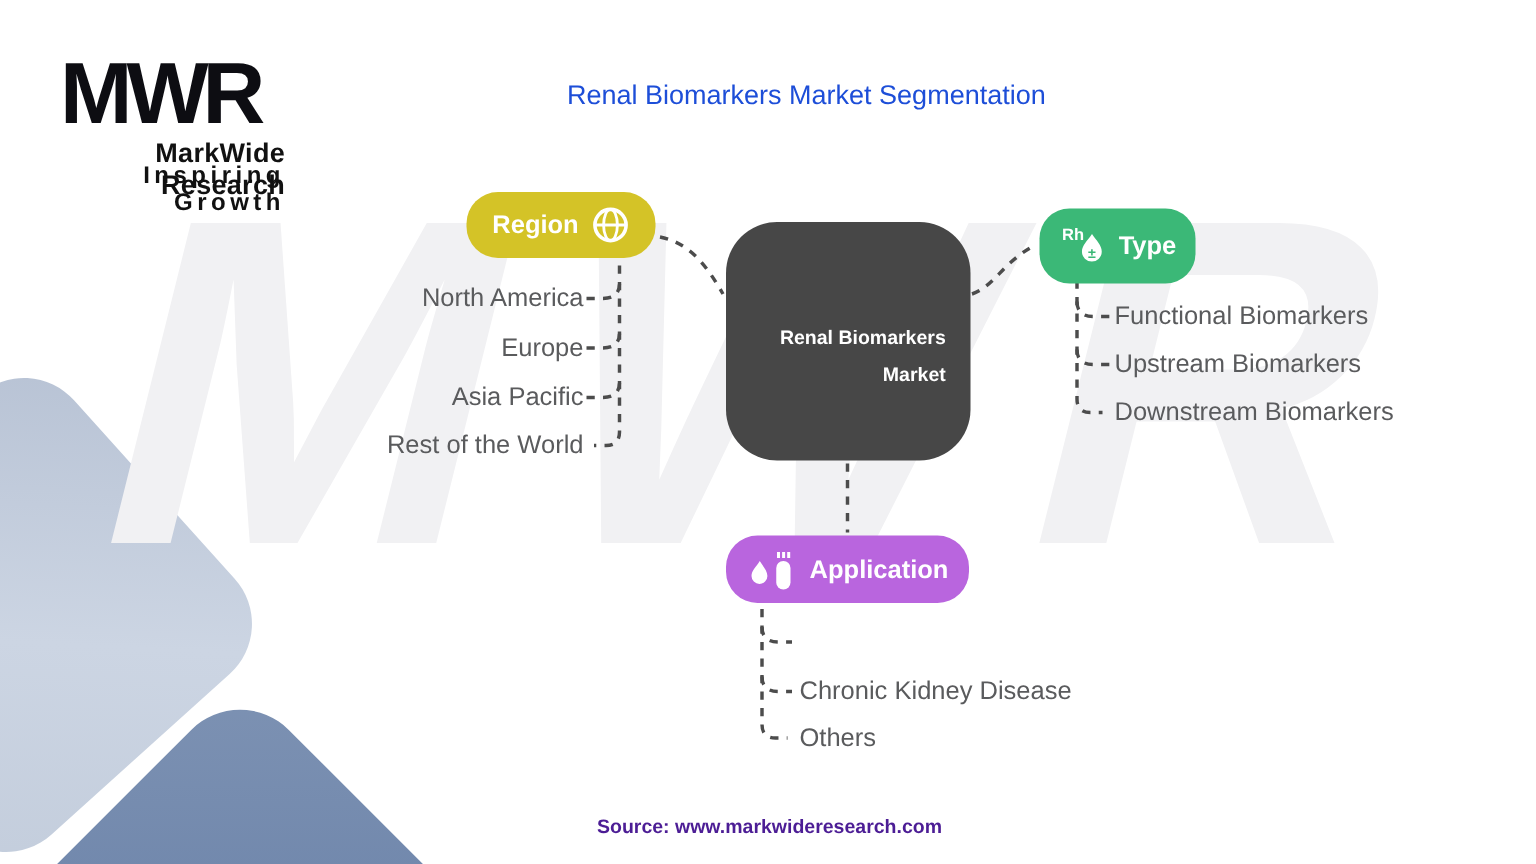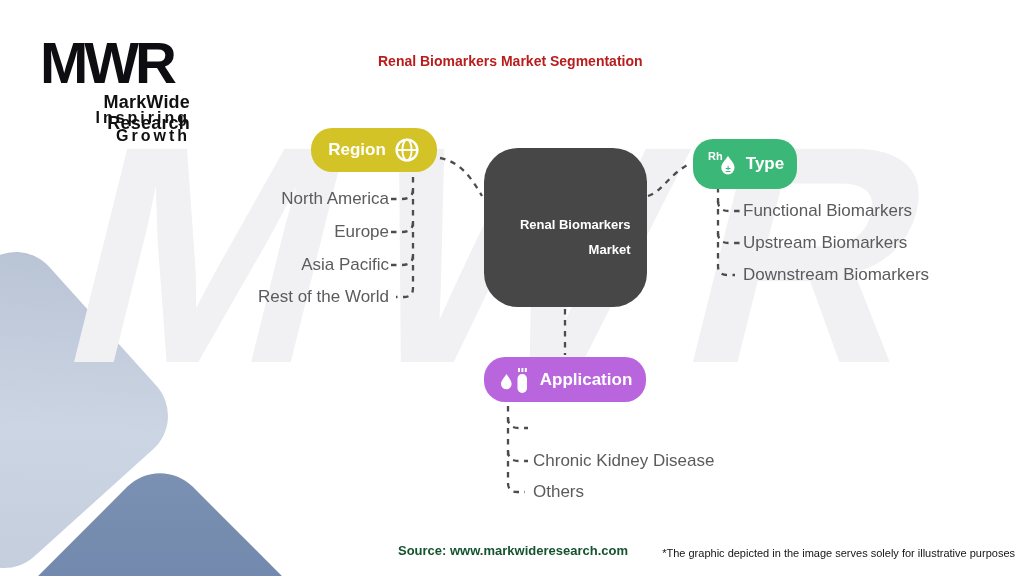--- a/index.html
+++ b/index.html
@@ -16,38 +16,38 @@
   
   .watermark{position:absolute;z-index:0;left:80px;top:100px;font-size:310px;font-weight:bold;
       color:#f1f1f3;letter-spacing:34px;line-height:1;transform:skewX(-14deg);white-space:nowrap;}
 
   
   .logo{position:absolute;z-index:2;}
   .logo-mark{left:40px;top:34px;font-size:58px;font-weight:bold;letter-spacing:-4px;color:#0d0d12;line-height:1;}
   .logo-name{left:30px;top:92px;width:160px;text-align:right;font-size:18px;font-weight:bold;color:#111;letter-spacing:0.2px;}
   .logo-tagline{left:30px;top:109px;width:160px;text-align:right;font-size:16px;font-weight:bold;color:#111;letter-spacing:3px;}
 
-  .page-title{position:absolute;z-index:2;left:378px;top:53px;font-size:14px;font-weight:bold;color:#b91c1c;white-space:nowrap;}
+  .page-title{position:absolute;z-index:2;left:378px;top:53px;font-size:18px;font-weight:normal;color:#1d4ed8;white-space:nowrap;}
 
   svg.connectors{position:absolute;z-index:1;left:0;top:0;}
   svg.connectors path{fill:none;stroke:#4c4c4c;stroke-width:2.3;stroke-dasharray:5.5 5.5;}
 
   .node{position:absolute;z-index:2;display:flex;align-items:center;justify-content:center;color:#fff;
         font-weight:bold;font-size:17px;}
   .center-node{left:484px;top:148px;width:163px;height:159px;border-radius:34px;background:#474747;
         align-items:flex-start;}
   .center-node .label{display:block;width:130px;margin-top:64px;text-align:right;font-size:13px;line-height:25px;}
   .region-node{left:311px;top:128px;width:126px;height:44px;border-radius:21px;background:#d4c327;gap:8px;justify-content:center;}
   .type-node{left:693px;top:139px;width:104px;height:50px;border-radius:20px;background:#3bb877;gap:4px;}
   .application-node{left:484px;top:357px;width:162px;height:45px;border-radius:21px;background:#b965de;gap:8px;}
 
   .item{position:absolute;z-index:2;height:20px;line-height:20px;font-size:17px;color:#5a5b5d;white-space:nowrap;}
   .item.r{text-align:right;}
 
-  .footer-source{position:absolute;z-index:2;left:398px;top:543px;font-size:13px;font-weight:bold;color:#14532d;}
+  .footer-source{position:absolute;z-index:2;left:398px;top:543px;font-size:13px;font-weight:bold;color:#4c1d95;}
   .footer-disclaimer{position:absolute;z-index:2;right:9px;top:547px;font-size:11px;color:#141414;}
 </style>
 </head>
 <body>
 
 <div class="canvas">
 
   <div class="decor corner-light"></div>
   <div class="decor corner-dark"></div>
 
@@ -114,15 +114,14 @@
   <div class="item r" style="right:635px;top:287px;">Rest of the World</div>
 
   <div class="item" style="left:743px;top:201px;">Functional Biomarkers</div>
   <div class="item" style="left:743px;top:233px;">Upstream Biomarkers</div>
   <div class="item" style="left:743px;top:265px;">Downstream Biomarkers</div>
 
   <div class="item" style="left:533px;top:451px;">Chronic Kidney Disease</div>
   <div class="item" style="left:533px;top:482px;">Others</div>
 
   <div class="footer-source">Source: www.markwideresearch.com</div>
-  <div class="footer-disclaimer">*The graphic depicted in the image serves solely for illustrative purposes</div>
 
 </div>
 
 </body></html>

